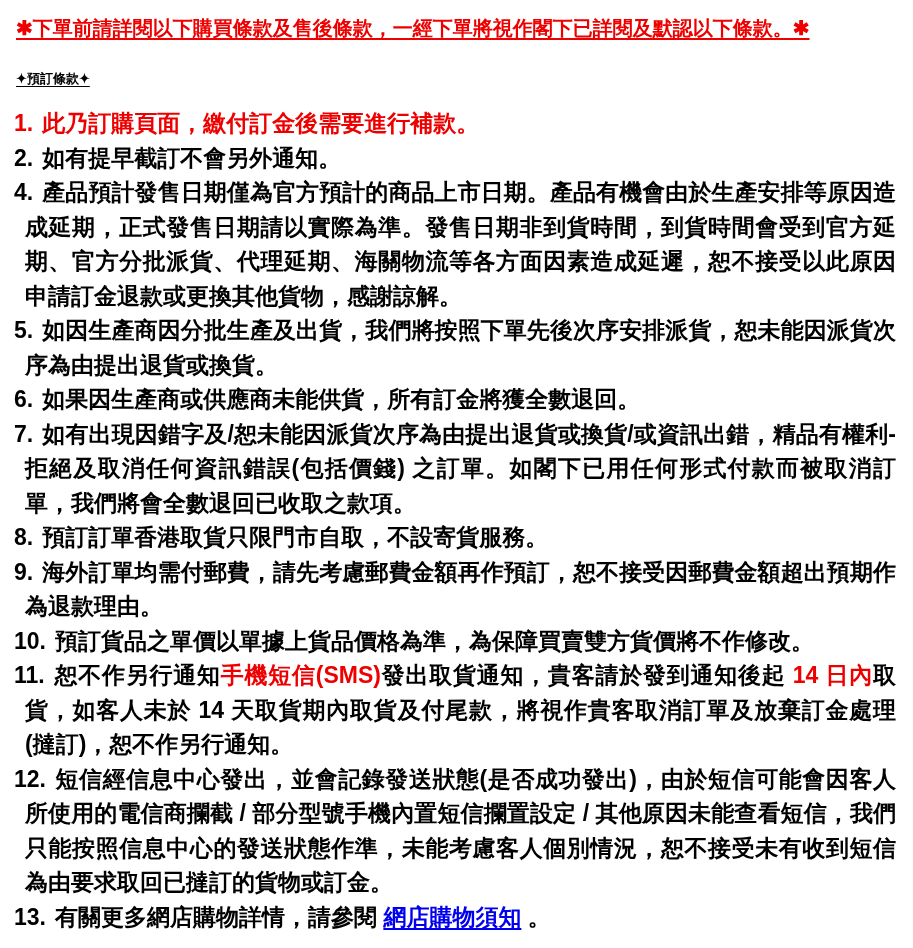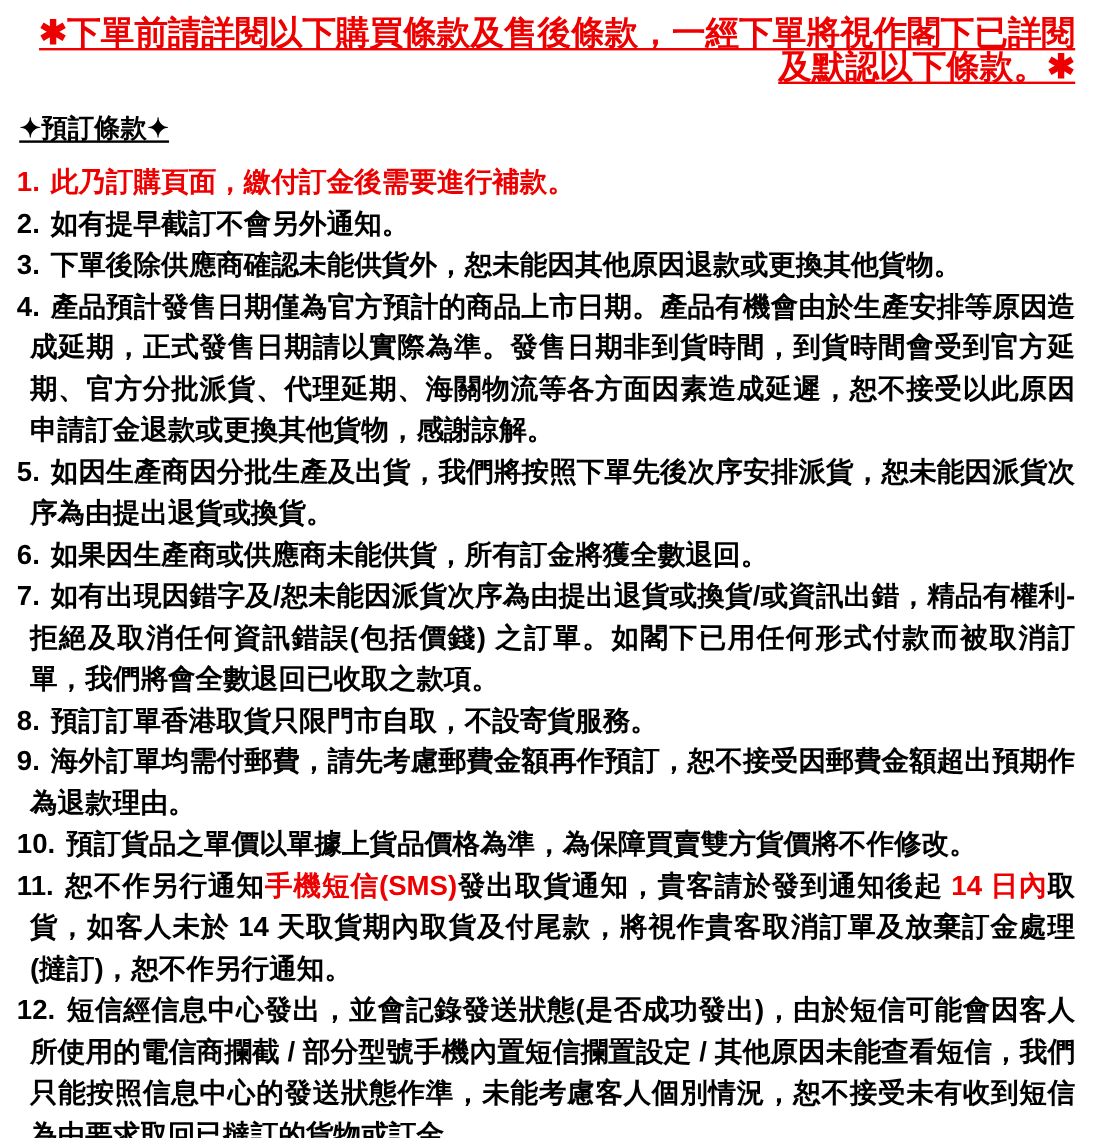--- a/index.html
+++ b/index.html
@@ -12,29 +12,28 @@
   body{
     width:913px;
     min-height:948px;
     font-family:"Liberation Sans", sans-serif;
     font-weight:bold;
     color:var(--ink);
   }
   .page{padding:12px 17px 10px 14px;box-sizing:border-box;}
   .notice{
     color:var(--red);
-    font-size:28px;
+    font-size:20px;
     line-height:28px;
     text-decoration:underline;
     text-underline-offset:3px;
     margin:2px 0 0 2px;
-    text-align:right;
   }
   .section-title{
-    font-size:22px;
+    font-size:13px;
     line-height:26px;
     text-decoration:underline;
     text-underline-offset:3px;
     margin:24px 0 14px 2px;
   }
   ol.terms{
     list-style:none;
     margin:0;
     padding:0;
     font-size:23px;
@@ -63,21 +62,20 @@
 <body>
 
 <div class="page">
   <div class="notice">✱下單前請詳閱以下購買條款及售後條款，一經下單將視作閣下已詳閱及默認以下條款。✱</div>
 
   <div class="section-title">✦預訂條款✦</div>
 
   <ol class="terms" id="terms-list">
       <li class="term red"><span class="num">1.</span><span>此乃訂購頁面，繳付訂金後需要進行補款。</span></li>
       <li class="term"><span class="num">2.</span><span>如有提早截訂不會另外通知。</span></li>
-      <li class="term"><span class="num">3.</span><span>下單後除供應商確認未能供貨外，恕未能因其他原因退款或更換其他貨物。</span></li>
       <li class="term"><span class="num">4.</span><span>產品預計發售日期僅為官方預計的商品上市日期。產品有機會由於生產安排等原因造成延期，正式發售日期請以實際為準。發售日期非到貨時間，到貨時間會受到官方延期、官方分批派貨、代理延期、海關物流等各方面因素造成延遲，恕不接受以此原因申請訂金退款或更換其他貨物，感謝諒解。</span></li>
       <li class="term"><span class="num">5.</span><span>如因生產商因分批生產及出貨，我們將按照下單先後次序安排派貨，恕未能因派貨次序為由提出退貨或換貨。</span></li>
       <li class="term"><span class="num">6.</span><span>如果因生產商或供應商未能供貨，所有訂金將獲全數退回。</span></li>
       <li class="term"><span class="num">7.</span><span>如有出現因錯字及/恕未能因派貨次序為由提出退貨或換貨/或資訊出錯，精品有權利-拒絕及取消任何資訊錯誤(包括價錢) 之訂單。如閣下已用任何形式付款而被取消訂單，我們將會全數退回已收取之款項。</span></li>
       <li class="term"><span class="num">8.</span><span>預訂訂單香港取貨只限門市自取，不設寄貨服務。</span></li>
       <li class="term"><span class="num">9.</span><span>海外訂單均需付郵費，請先考慮郵費金額再作預訂，恕不接受因郵費金額超出預期作為退款理由。</span></li>
       <li class="term"><span class="num">10.</span><span>預訂貨品之單價以單據上貨品價格為準，為保障買賣雙方貨價將不作修改。</span></li>
       <li class="term"><span class="num">11.</span><span>恕不作另行通知</span><span class="seg-red-underline">手機短信(SMS)</span><span>發出取貨通知，貴客請於發到通知後起 </span><span class="seg-red-underline">14 日內</span><span>取貨，如客人未於 14 天取貨期內取貨及付尾款，將視作貴客取消訂單及放棄訂金處理(撻訂)，恕不作另行通知。</span></li>
       <li class="term"><span class="num">12.</span><span>短信經信息中心發出，並會記錄發送狀態(是否成功發出)，由於短信可能會因客人所使用的電信商攔截 / 部分型號手機內置短信攔置設定 / 其他原因未能查看短信，我們只能按照信息中心的發送狀態作準，未能考慮客人個別情況，恕不接受未有收到短信為由要求取回已撻訂的貨物或訂金。</span></li>
       <li class="term"><span class="num">13.</span><span>有關更多網店購物詳情，請參閱 </span><a class="seg-link">網店購物須知</a><span> 。</span></li>

